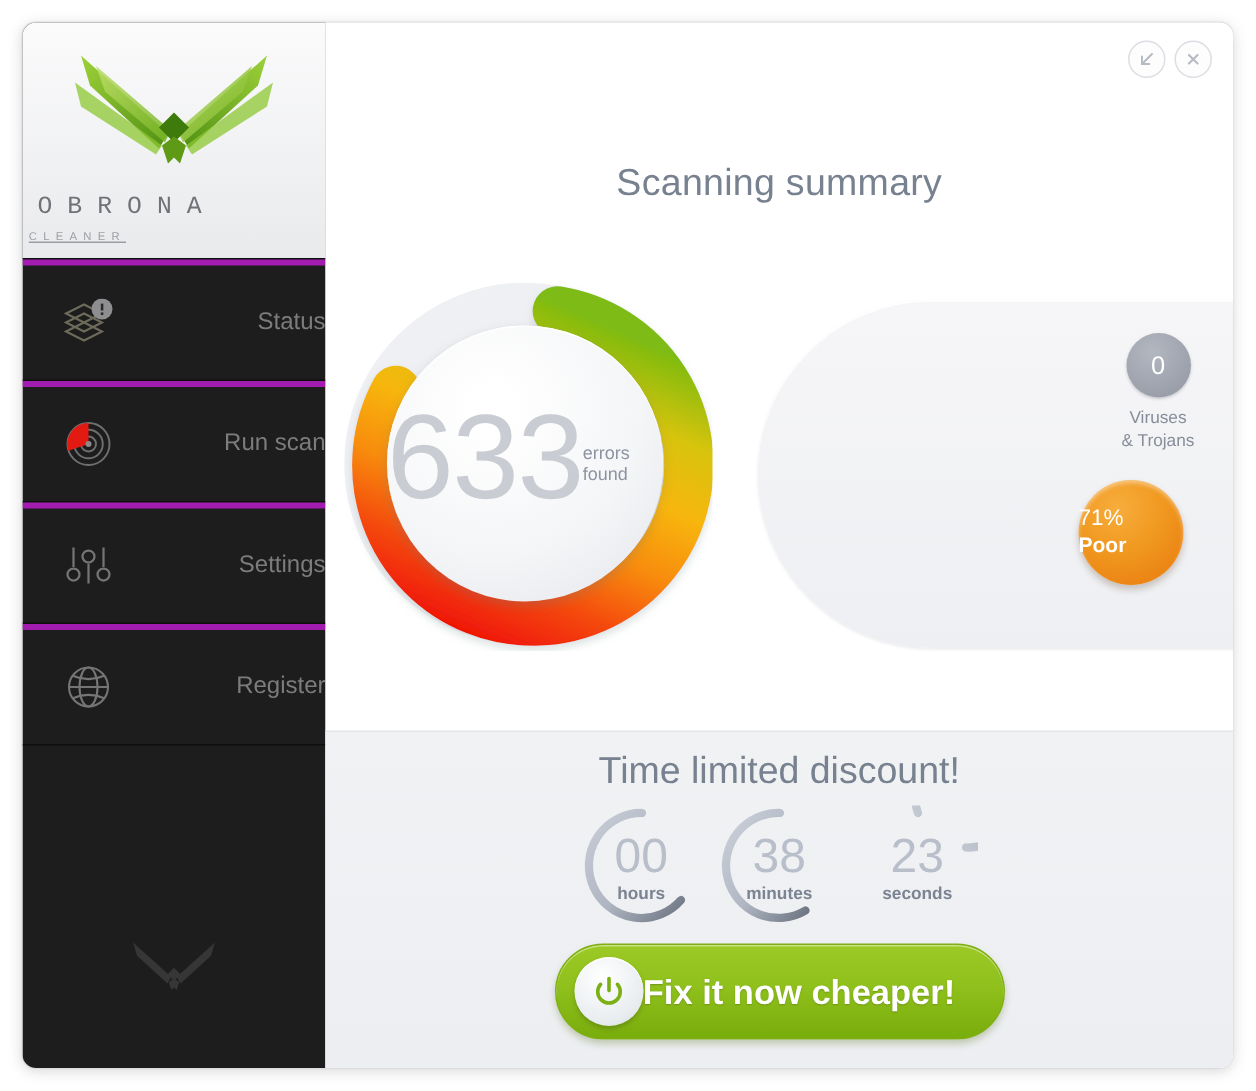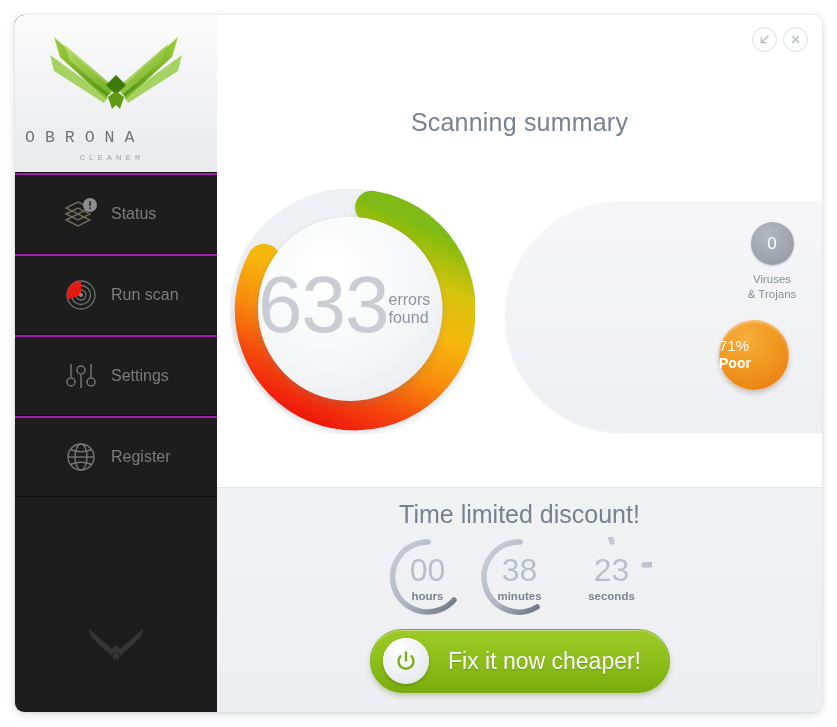--- a/index.html
+++ b/index.html
@@ -57,36 +57,37 @@
     letter-spacing: 10px;
     text-indent: 10px;
     color: #6f7277;
     font-family: Liberation Mono, monospace;
   }
 
   #brand-sub {
     position: absolute;
     top: 138px;
     left: 0; right: 12px;
-    text-align: center;
     font-size: 7.5px;
     letter-spacing: 4.2px;
     text-indent: 4.2px;
     color: #9b9ea3;
+    text-decoration: underline;
   }
 
   .nav-item {
     height: 81px;
     display: flex;
     align-items: center;
-    padding-left: 46px;
+    padding-left: 24px;
     border-bottom: 1px solid #0f0f0f;
-    border-top: 2px solid #a21caf;
+    border-top: 4px solid #a21caf;
     cursor: pointer;
     position: relative;
+    justify-content: space-between;
   }
   .nav-item:first-of-type { border-top: none; }
 
   .nav-item .nav-icon {
     width: 40px;
     flex: 0 0 40px;
     display: flex;
     align-items: center;
     justify-content: center;
   }
@@ -190,21 +191,21 @@
 
   #error-count {
     font-size: 80px;
     color: #c9ccd2;
     line-height: 0.92;
     letter-spacing: -1px;
     font-family: "Liberation Sans", sans-serif;
     margin-top: -8px;
   }
   #error-count-label {
-    font-size: 16px;
+    font-size: 12px;
     color: #8d93a0;
     margin-top: 0;
   }
 
   
   #counters {
     position: absolute;
     left: 510px;
     top: 38px;
     display: flex;
@@ -346,24 +347,24 @@
     border-radius: 50%;
     background: radial-gradient(circle at 40% 30%, #ffffff, #e8ecef 70%, #cfd5da);
     display: flex;
     align-items: center;
     justify-content: center;
     box-shadow: 0 2px 3px rgba(70,90,30,0.35), inset 0 1px 0 #fff;
     flex: 0 0 46px;
   }
   #cta-label {
     flex: 1;
-    text-align: center;
+    text-align: left;
     color: #ffffff;
     font-size: 23px;
-    font-weight: normal;
+    font-weight: bold;
     text-shadow: 0 1px 1px rgba(90,120,20,0.55);
     padding-right: 8px;
   }
 </style>
 </head>
 <body>
 
 <div id="app-window">
 
   <div id="sidebar">

